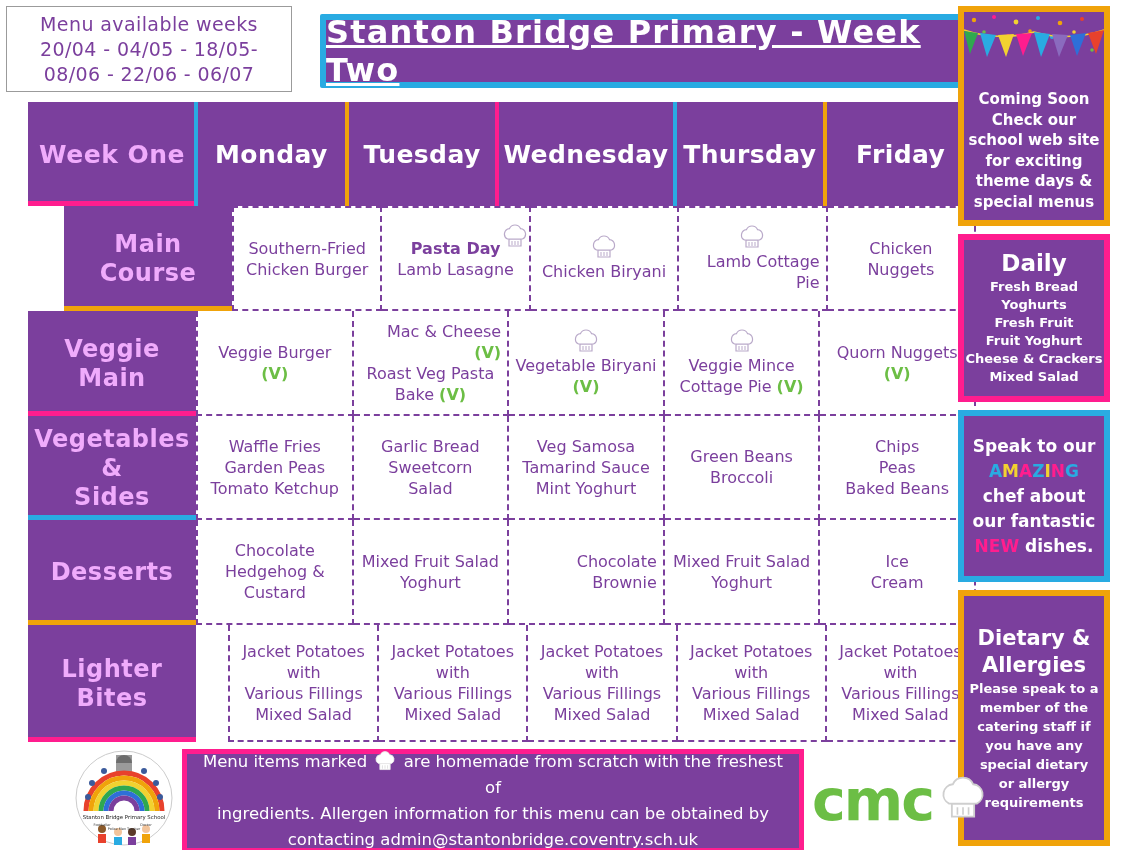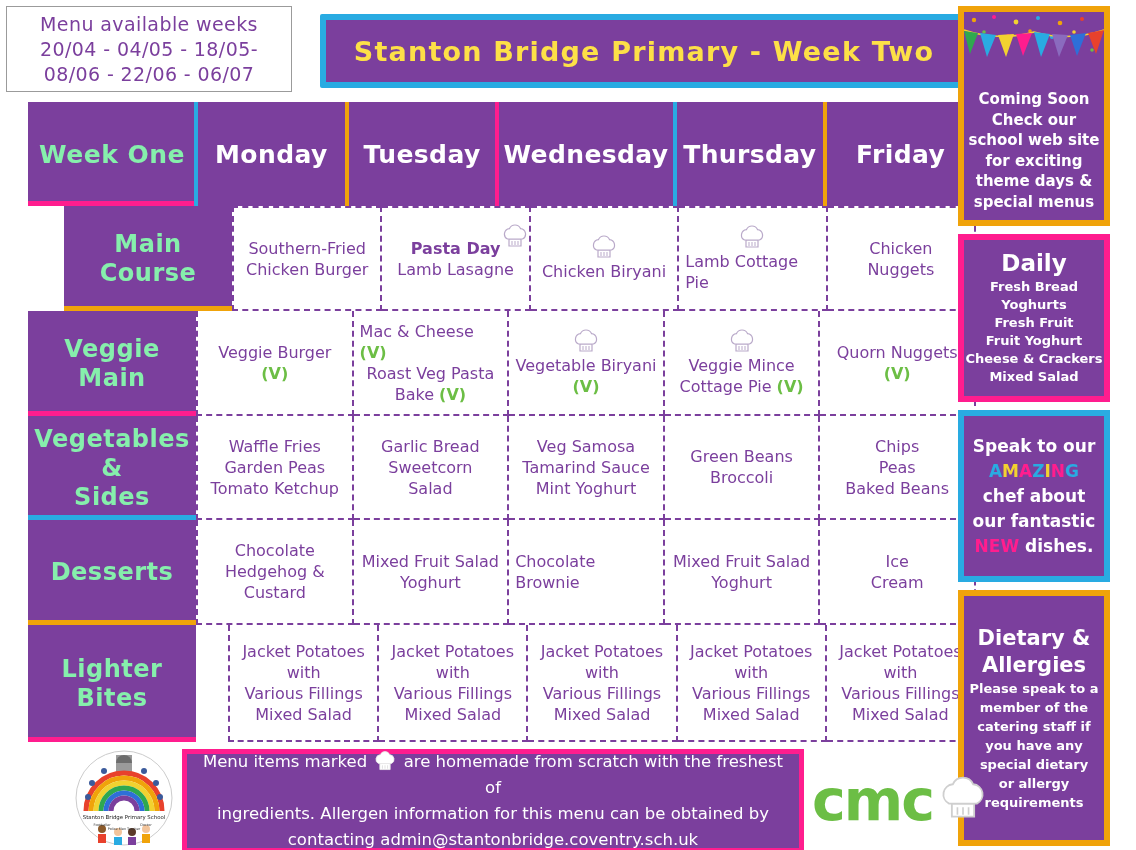--- a/index.html
+++ b/index.html
@@ -50,24 +50,25 @@
     background: var(--blue);
     padding: 6px;
     border-radius: 2px;
   }
   #title-banner .inner {
     width: 100%; height: 100%;
     background: var(--purple);
     display: flex; align-items: center; justify-content: center;
   }
   #title-banner .inner span {
-    color: #fde047;
-    font-size: 27px;
+    color: #ffffff;
+    font-size: 32px;
     font-weight: bold;
     letter-spacing: 1.2px;
+    text-decoration: underline;
   }
 
   
   #menu-table {
     position: absolute;
     left: 28px; top: 102px;
     width: 948px; height: 640px;
     display: flex;
     flex-direction: column;
   }
@@ -76,21 +77,21 @@
   #row-main    { height: 105px; padding-left: 36px; }
   #row-veggie  { height: 105px; }
   #row-veg     { height: 104px; }
   #row-dessert { height: 105px; }
   #row-lighter { height: 117px; gap: 32px; }
 
   .rowlabel {
     width: 168px;
     flex: 0 0 168px;
     background: var(--purple);
-    color: #86efac;
+    color: #f0abfc;
     display: flex; align-items: center; justify-content: center;
     text-align: center;
     font-size: 24px;
     font-weight: bold;
     line-height: 29px;
     position: relative;
     letter-spacing: .5px;
   }
   .rowlabel.hdr { font-size: 25px; }
   
@@ -103,21 +104,21 @@
   }
 
   .daycells { flex: 1 1 auto; display: flex; }
   .daycell {
     flex: 1 1 0;
     position: relative;
     display: flex;
     flex-direction: column;
     align-items: center;
     justify-content: center;
-    text-align: left;
+    text-align: right;
     color: var(--text-purple);
     font-size: 16px;
     line-height: 21px;
     padding: 4px 6px;
   }
   
   #row-header .daycell {
     background: var(--purple);
     color: #fff;
     font-size: 25px;

